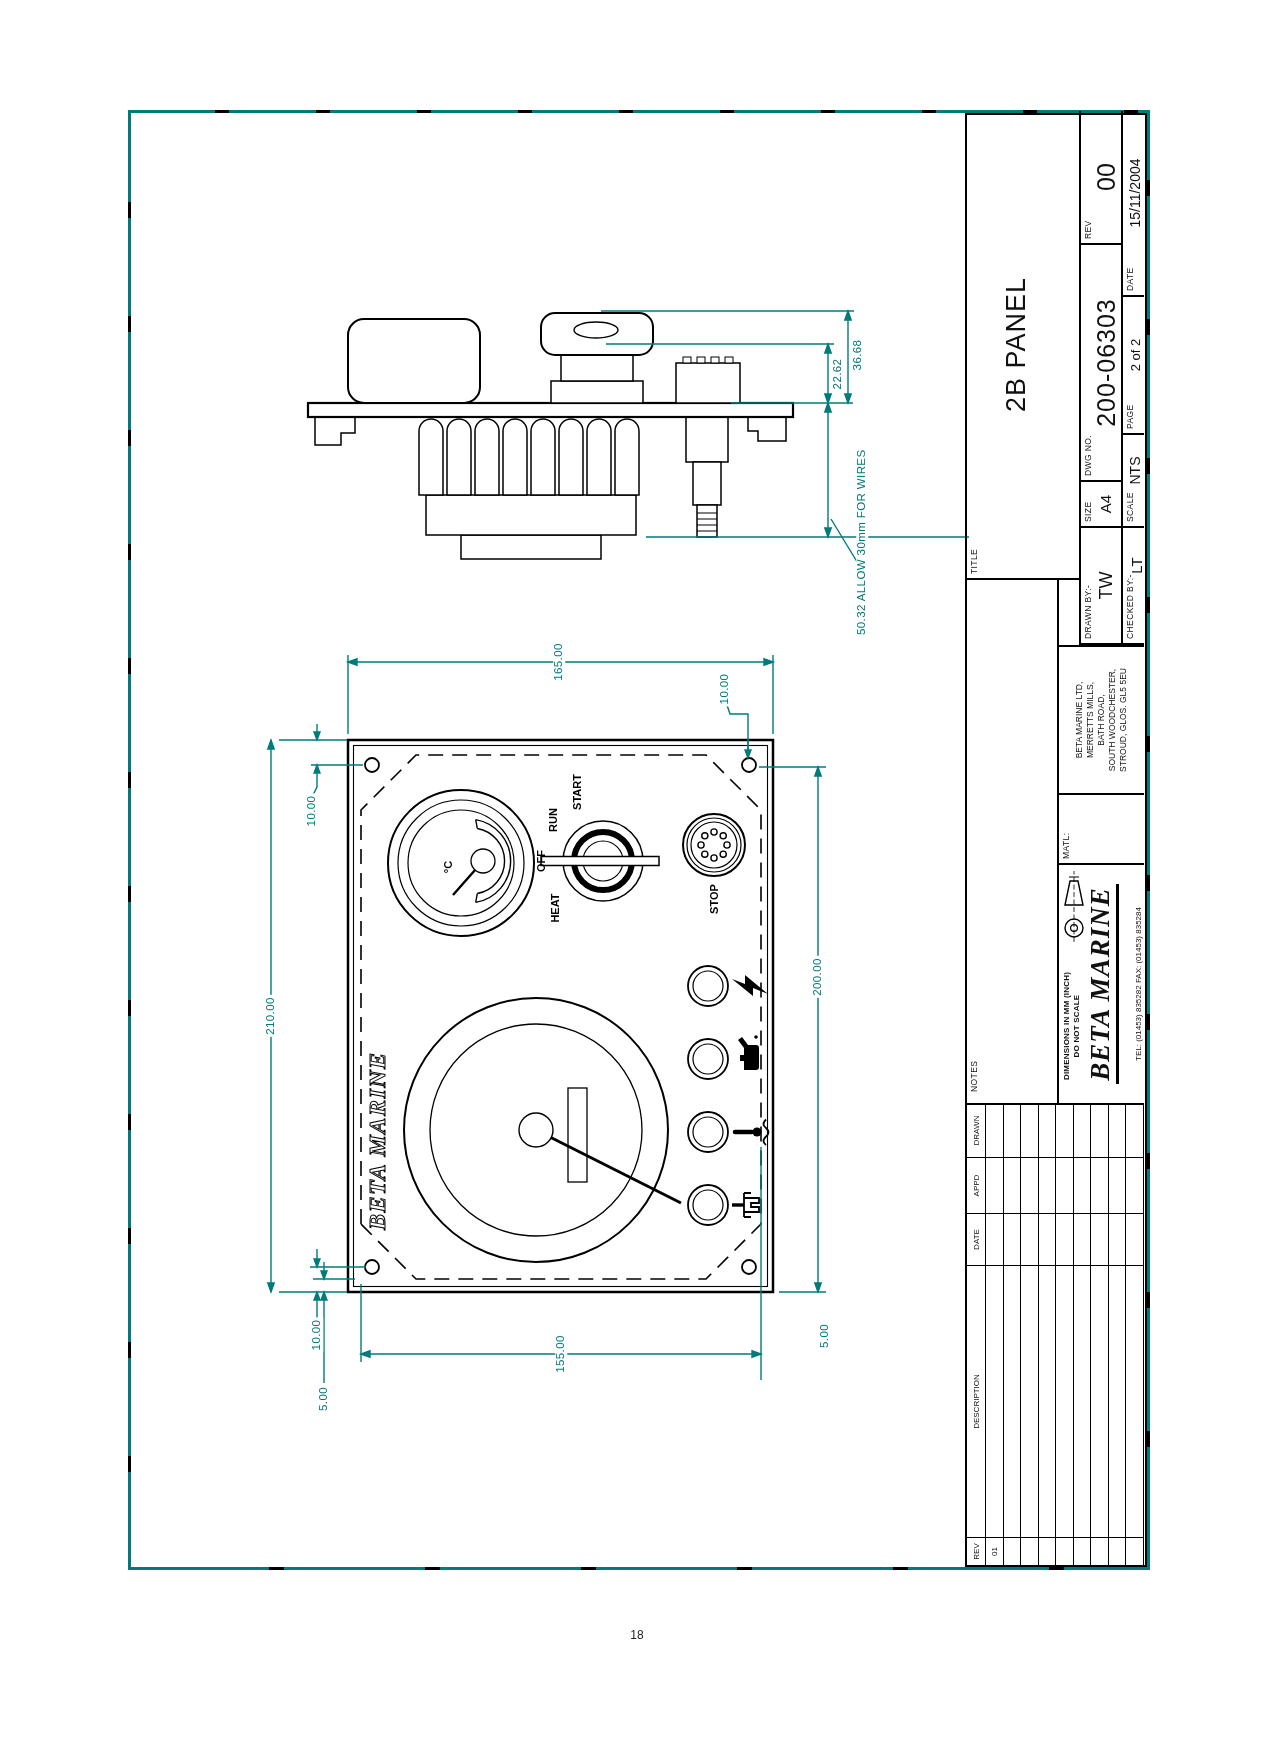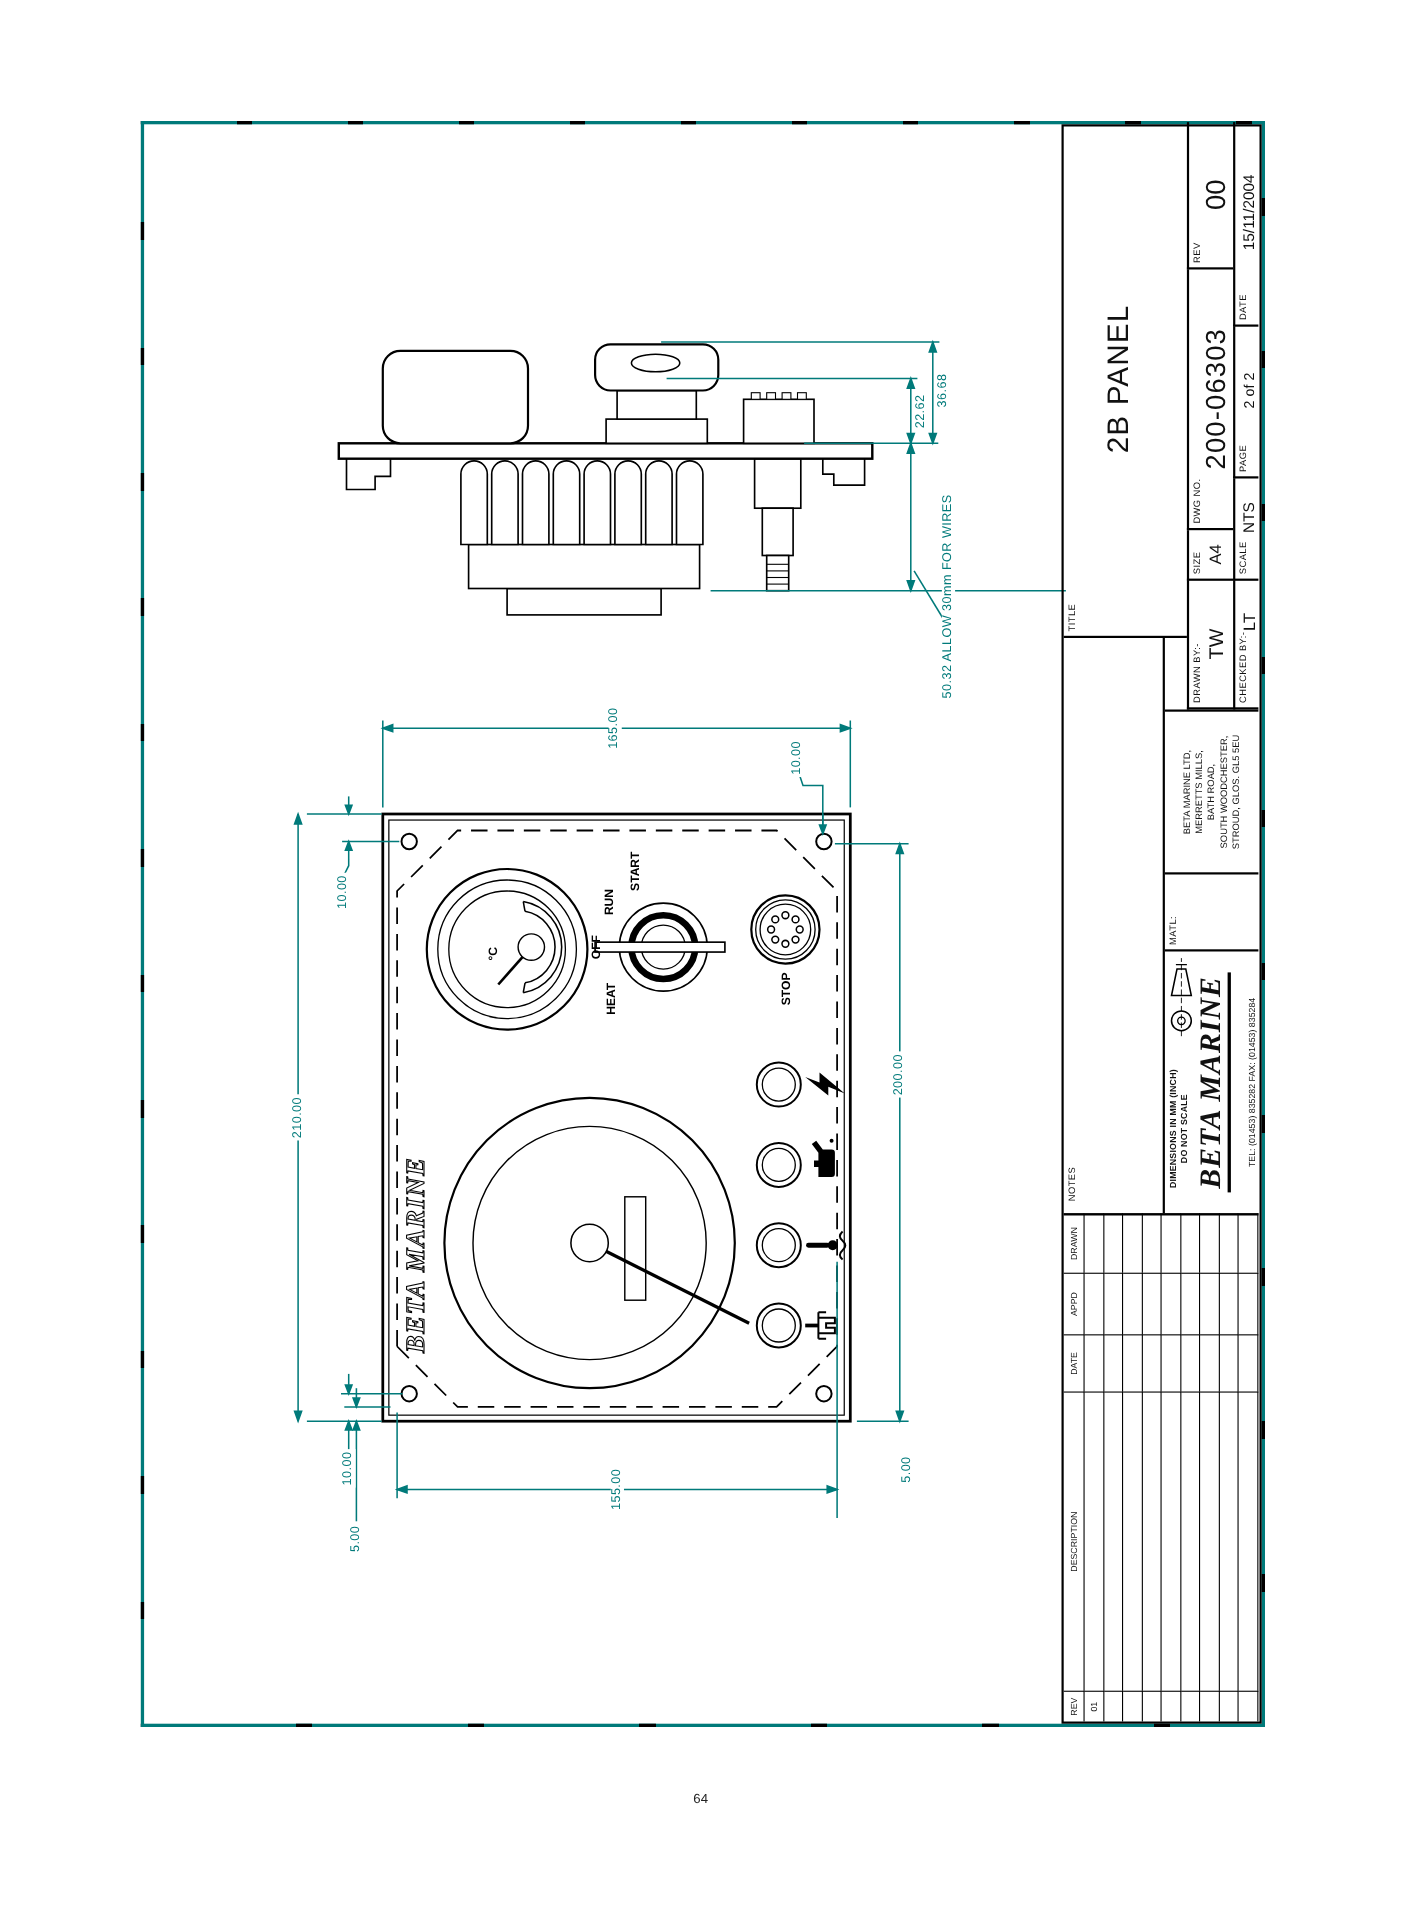--- a/index.html
+++ b/index.html
@@ -373,14 +373,14 @@
         <span class="lbl">PAGE</span>
         <div class="val" style="top:5px;left:20px;font-size:13px">2 of 2</div>
       </div>
       <div class="cell bl bt" style="left:1268px;top:154px;width:186px;height:23px">
         <span class="lbl">DATE</span>
         <div class="val" style="top:4px;left:20px;font-size:14px">15/11/2004</div>
       </div>
     </div>
   </div>
 
-  <div id="pageno">64</div>
+  <div id="pageno">18</div>
 </div>
 
 </body></html>

